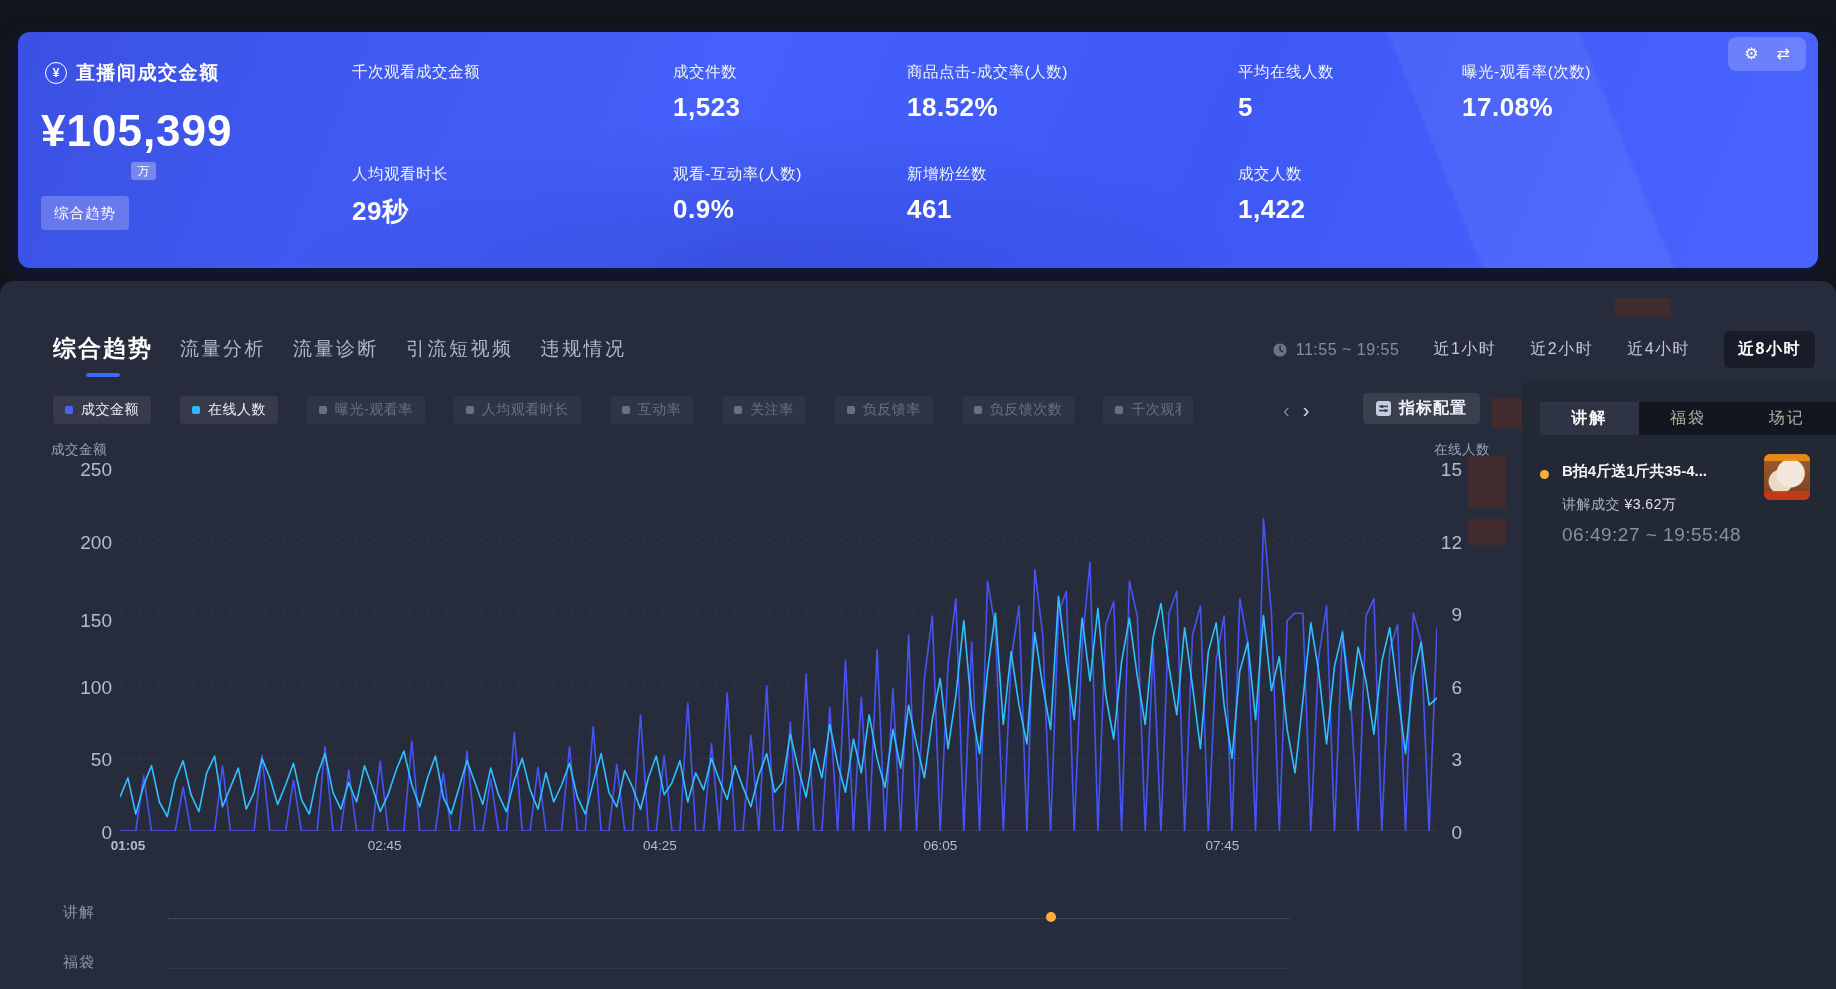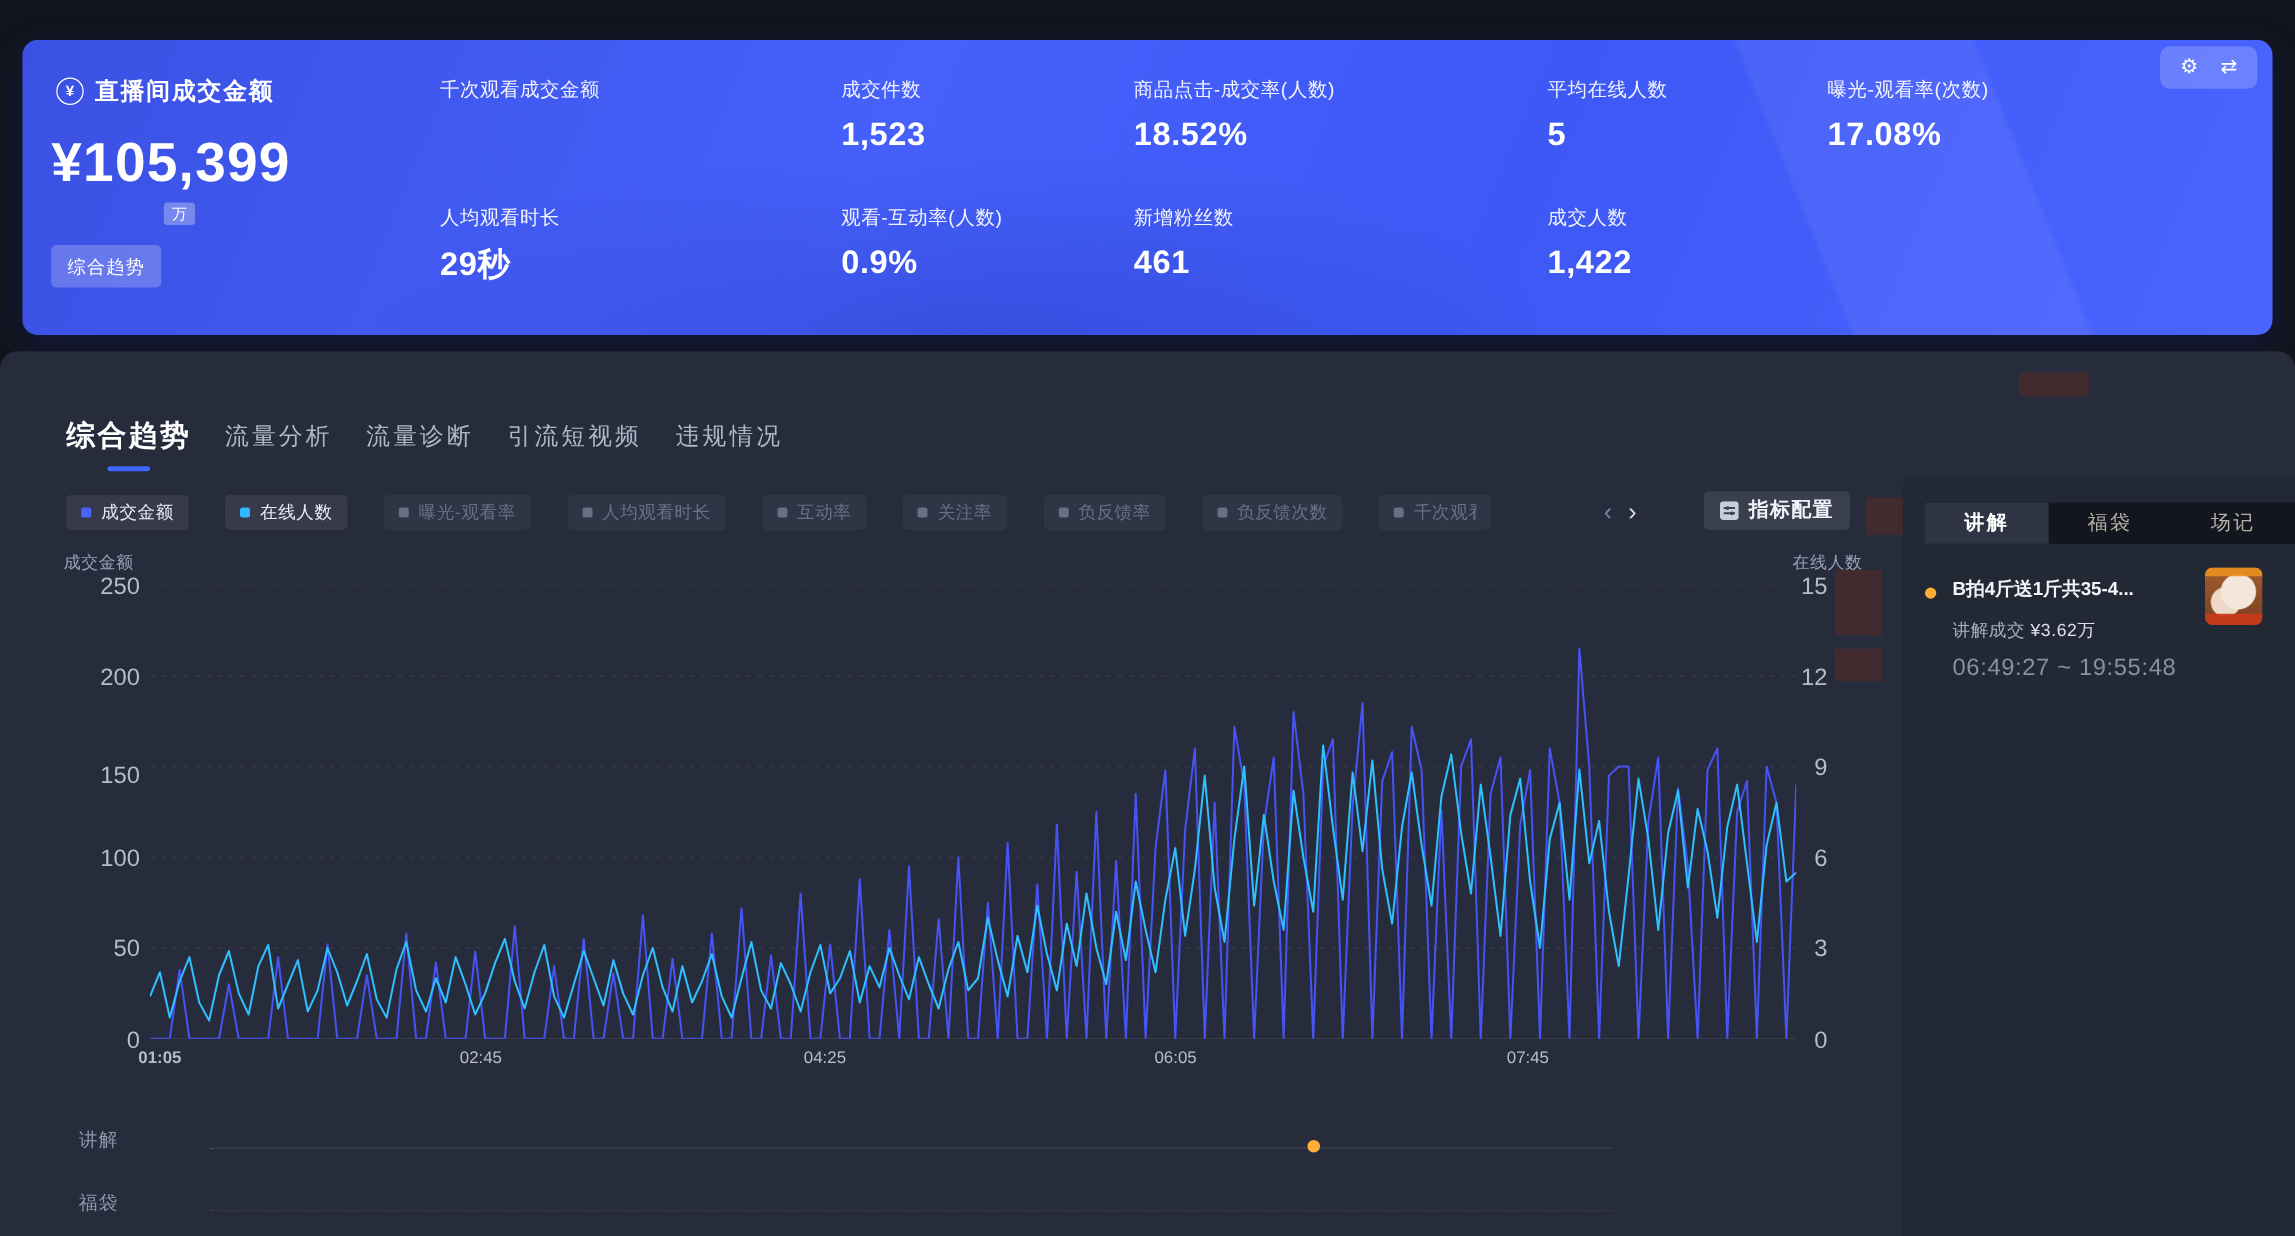--- a/index.html
+++ b/index.html
@@ -164,20 +164,35 @@
   <div class="artifact" style="left:1468px;top:238px;width:38px;height:26px"></div>
 
   <div class="tabs" id="tabs">
       <div class="tab active">综合趋势</div>
       <div class="tab">流量分析</div>
       <div class="tab">流量诊断</div>
       <div class="tab">引流短视频</div>
       <div class="tab">违规情况</div>
     </div>
 
+  <div class="time-row">
+    <div class="time-info">
+      <svg width="16" height="16" viewBox="0 0 16 16">
+        <circle cx="8" cy="8" r="6.6" fill="#6d7386"></circle>
+        <path d="M8 4.4 V8 L10.6 9.6" stroke="#272c3d" stroke-width="1.6" fill="none" stroke-linecap="round"></path>
+      </svg>
+      <span class="time-current">11:55 ~ 19:55</span>
+    </div>
+    <div id="time-opts" style="display:flex;align-items:center;gap:34px">
+        <span class="time-opt">近1小时</span>
+        <span class="time-opt">近2小时</span>
+        <span class="time-opt">近4小时</span>
+        <span class="time-opt active">近8小时</span>
+      </div>
+  </div>
 
   <div class="chips" id="chips">
       <div class="chip">
         <span class="dot" style="background: rgb(74, 99, 255);"></span>
         <span class="label">成交金额</span>
       </div>
       <div class="chip">
         <span class="dot" style="background: rgb(48, 185, 255);"></span>
         <span class="label">在线人数</span>
       </div>

